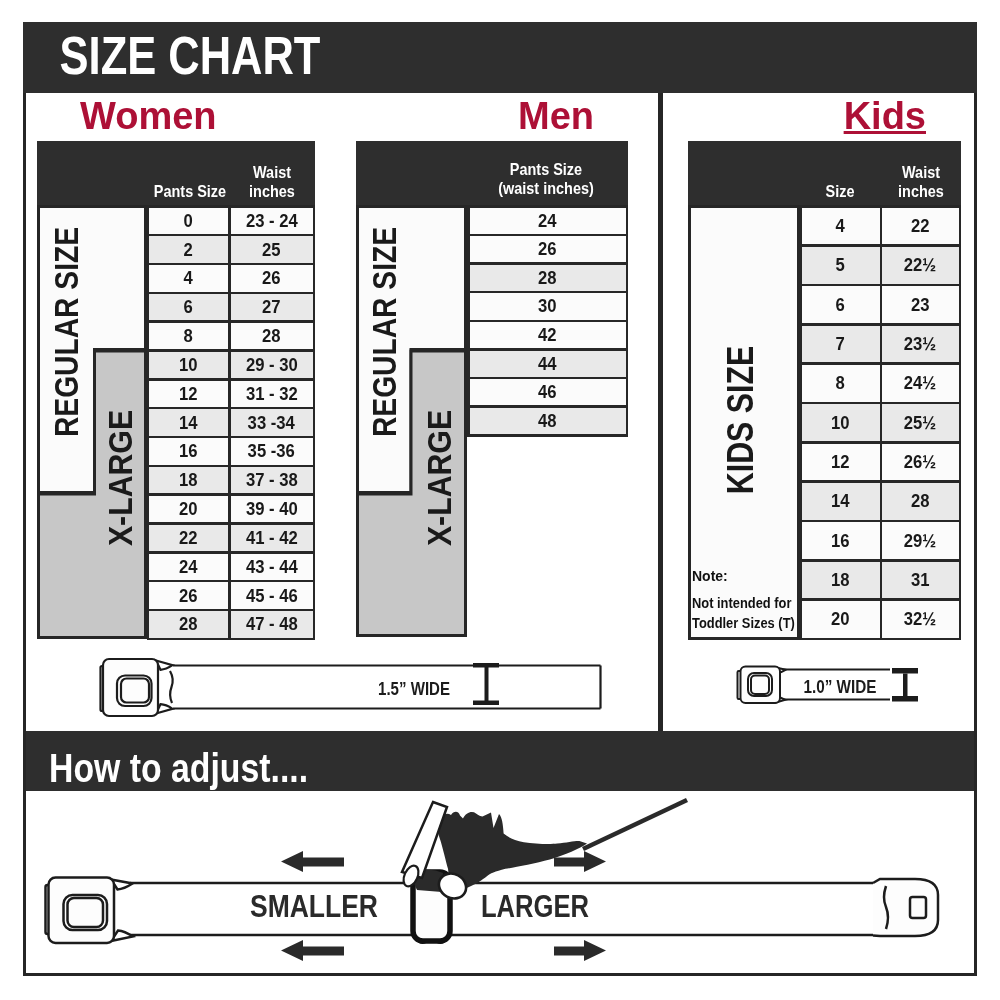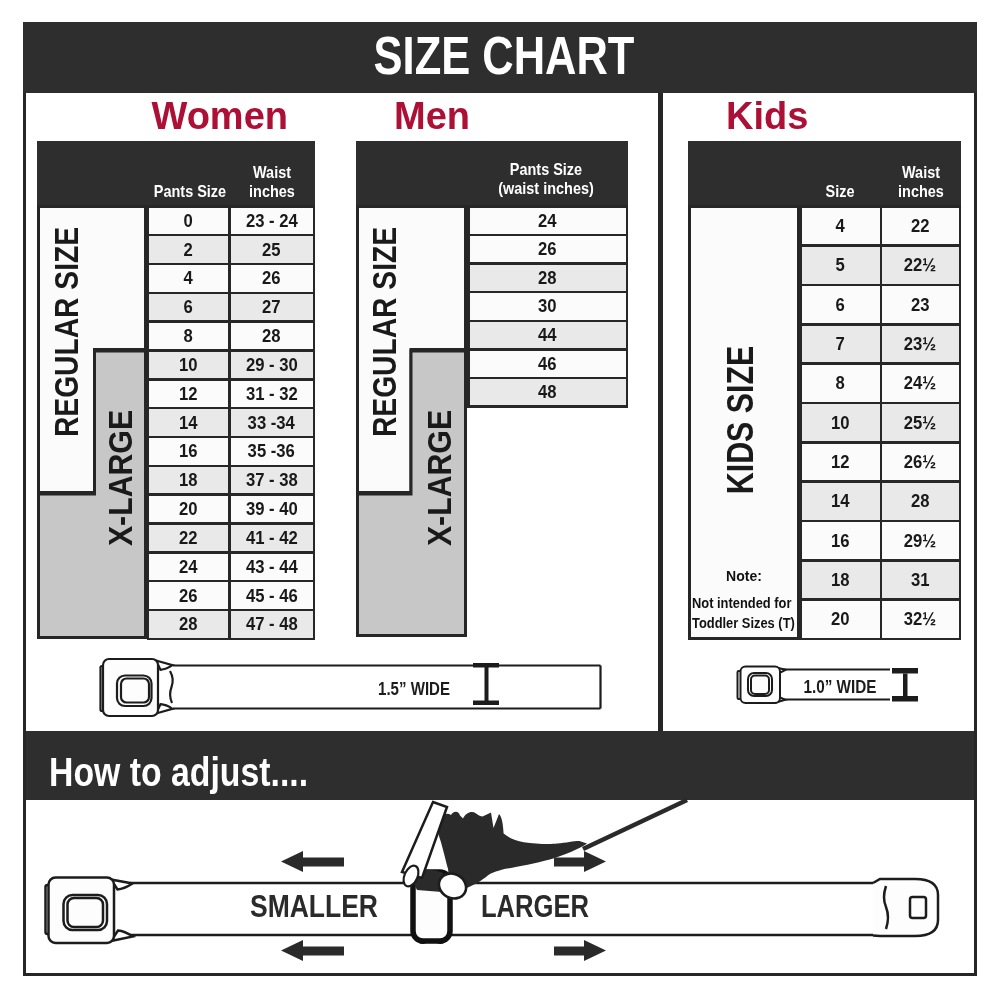--- a/index.html
+++ b/index.html
@@ -14,32 +14,32 @@
   .w0{background:#fbfbfb;}
   .w1{background:#e9e9e9;}
   .vlab{position:absolute;font-weight:bold;color:#1a1a1a;white-space:nowrap;}
 </style>
 </head>
 <body>
 <div id="page">
 
   <div class="abs" style="left:23px;top:22px;width:954px;height:954px;border:3px solid #262626;"></div>
 
-  <div class="abs dk" style="left:23px;top:22px;width:954px;height:71px;display:flex;align-items:center;justify-content:center;">
+  <div class="abs dk" style="left:23px;top:22px;width:954px;height:71px;display:flex;align-items:center;">
 
     <span style="color:#fff;font-weight:bold;font-size:53px;display:inline-block;transform:scaleX(0.82);margin-top:-5px;margin-left:8px;">SIZE CHART</span>
   </div>
 
   <div class="abs dk" style="left:657.5px;top:93px;width:5px;height:638px;background:#262626;"></div>
 
-  <div class="abs" style="left:88px;top:95px;width:200px;text-align:right;font-size:38px;font-weight:bold;color:#ad1036;">Women</div>
-
-  <div class="abs" style="left:394px;top:95px;width:200px;text-align:left;font-size:38px;font-weight:bold;color:#ad1036;">Men</div>
-
-  <div class="abs" style="left:726px;top:95px;width:200px;text-align:left;font-size:38px;font-weight:bold;color:#ad1036;">Kids</div>
+  <div class="abs" style="left:80px;top:95px;width:200px;text-align:left;font-size:38px;font-weight:bold;color:#ad1036;">Women</div>
+
+  <div class="abs" style="left:394px;top:95px;width:200px;text-align:right;font-size:38px;font-weight:bold;color:#ad1036;">Men</div>
+
+  <div class="abs" style="left:726px;top:95px;width:200px;text-align:right;font-size:38px;font-weight:bold;color:#ad1036;text-decoration:underline;">Kids</div>
 
   <div class="abs dk" style="left:37px;top:141px;width:278px;height:64px;">
 
     <div class="abs hdrtxt" style="left:93px;width:120px;bottom:4px;">Pants Size</div>
 
     <div class="abs hdrtxt" style="left:185px;width:100px;bottom:4px;">Waist<br>inches</div>
   </div>
 
   <div class="grid" id="wgrid" style="left:146.5px;top:205px;width:168.5px;padding:2.5px;grid-template-columns:79px 82px;gap:2.5px;grid-auto-rows:26.35px;">
       <div class="cell w0">
@@ -156,20 +156,23 @@
       </div>
       <div class="cell w0">
         <span>26</span>
       </div>
       <div class="cell w1">
         <span>28</span>
       </div>
       <div class="cell w0">
         <span>30</span>
       </div>
+      <div class="cell w0">
+        <span>42</span>
+      </div>
       <div class="cell w1">
         <span>44</span>
       </div>
       <div class="cell w0">
         <span>46</span>
       </div>
       <div class="cell w1">
         <span>48</span>
       </div>
     </div>
@@ -261,21 +264,21 @@
       </div>
     </div>
 
   <svg class="abs" style="left:688px;top:205px;" width="112" height="435" viewBox="0 0 112 435">
 
     <rect x="1.5" y="1.5" width="109" height="432" fill="#fbfbfb" stroke="#262626" stroke-width="3"></rect>
   </svg>
 
   <div class="vlab" style="left:741px;top:420px;font-size:37px;transform:translate(-50%,-50%) rotate(-90deg) scaleX(0.82);">KIDS SIZE</div>
 
-  <div class="abs" style="left:692px;top:569px;width:104px;font-size:14px;font-weight:bold;color:#111;line-height:1.0;text-align:center;">Note:</div>
+  <div class="abs" style="left:692px;top:569px;width:104px;font-size:14px;font-weight:bold;color:#111;line-height:1.0;">Note:</div>
   <div class="abs" style="left:692px;top:594px;font-size:14px;font-weight:bold;color:#111;line-height:1.4;white-space:nowrap;transform:scaleX(0.92);transform-origin:left top;">Not intended for<br>Toddler Sizes (T)</div>
 
   <svg class="abs" style="left:95px;top:648px;" width="512" height="75" viewBox="0 0 512 75">
     <g fill="none" stroke="#1c1c1c" stroke-width="2.2">
 
       <path d="M78,17.5 H505.5 M78,60.5 H505.5 M505.5,17.5 V60.5"></path>
 
       <rect x="5.5" y="18" width="4" height="45" rx="1.5"></rect>
 
       <path d="M61,12.5 L77.5,17.2 Q71,21.5 65.5,21.8 Z" fill="#fff"></path>
@@ -318,21 +321,21 @@
 
     <g fill="#1c1c1c">
       <rect x="157" y="13" width="26" height="5.5"></rect>
       <rect x="168" y="18.5" width="4.5" height="22.5"></rect>
       <rect x="157" y="41" width="26" height="5.5"></rect>
     </g>
 
     <text x="105" y="37.5" font-family="Liberation Sans, sans-serif" font-weight="bold" font-size="18" fill="#1c1c1c" text-anchor="middle" textLength="73" lengthAdjust="spacingAndGlyphs">1.0” WIDE</text>
   </svg>
 
-  <div class="abs dk" style="left:26px;top:731px;width:948px;height:69px;display:flex;align-items:center;">
+  <div class="abs dk" style="left:26px;top:731px;width:948px;height:60px;display:flex;align-items:center;">
 
     <span style="color:#fff;font-weight:bold;font-size:40px;margin-left:23px;margin-top:14px;display:inline-block;transform:scaleX(0.845);transform-origin:left top;">How to adjust....</span>
   </div>
 
   <svg class="abs" style="left:35px;top:795px;" width="920" height="170" viewBox="0 0 920 170">
     <g fill="none" stroke="#1c1c1c" stroke-width="2.5">
 
       <path d="M95,88 H838 M95,140 H838"></path>
 
       <rect x="10.5" y="90" width="4.5" height="49" rx="2"></rect>

